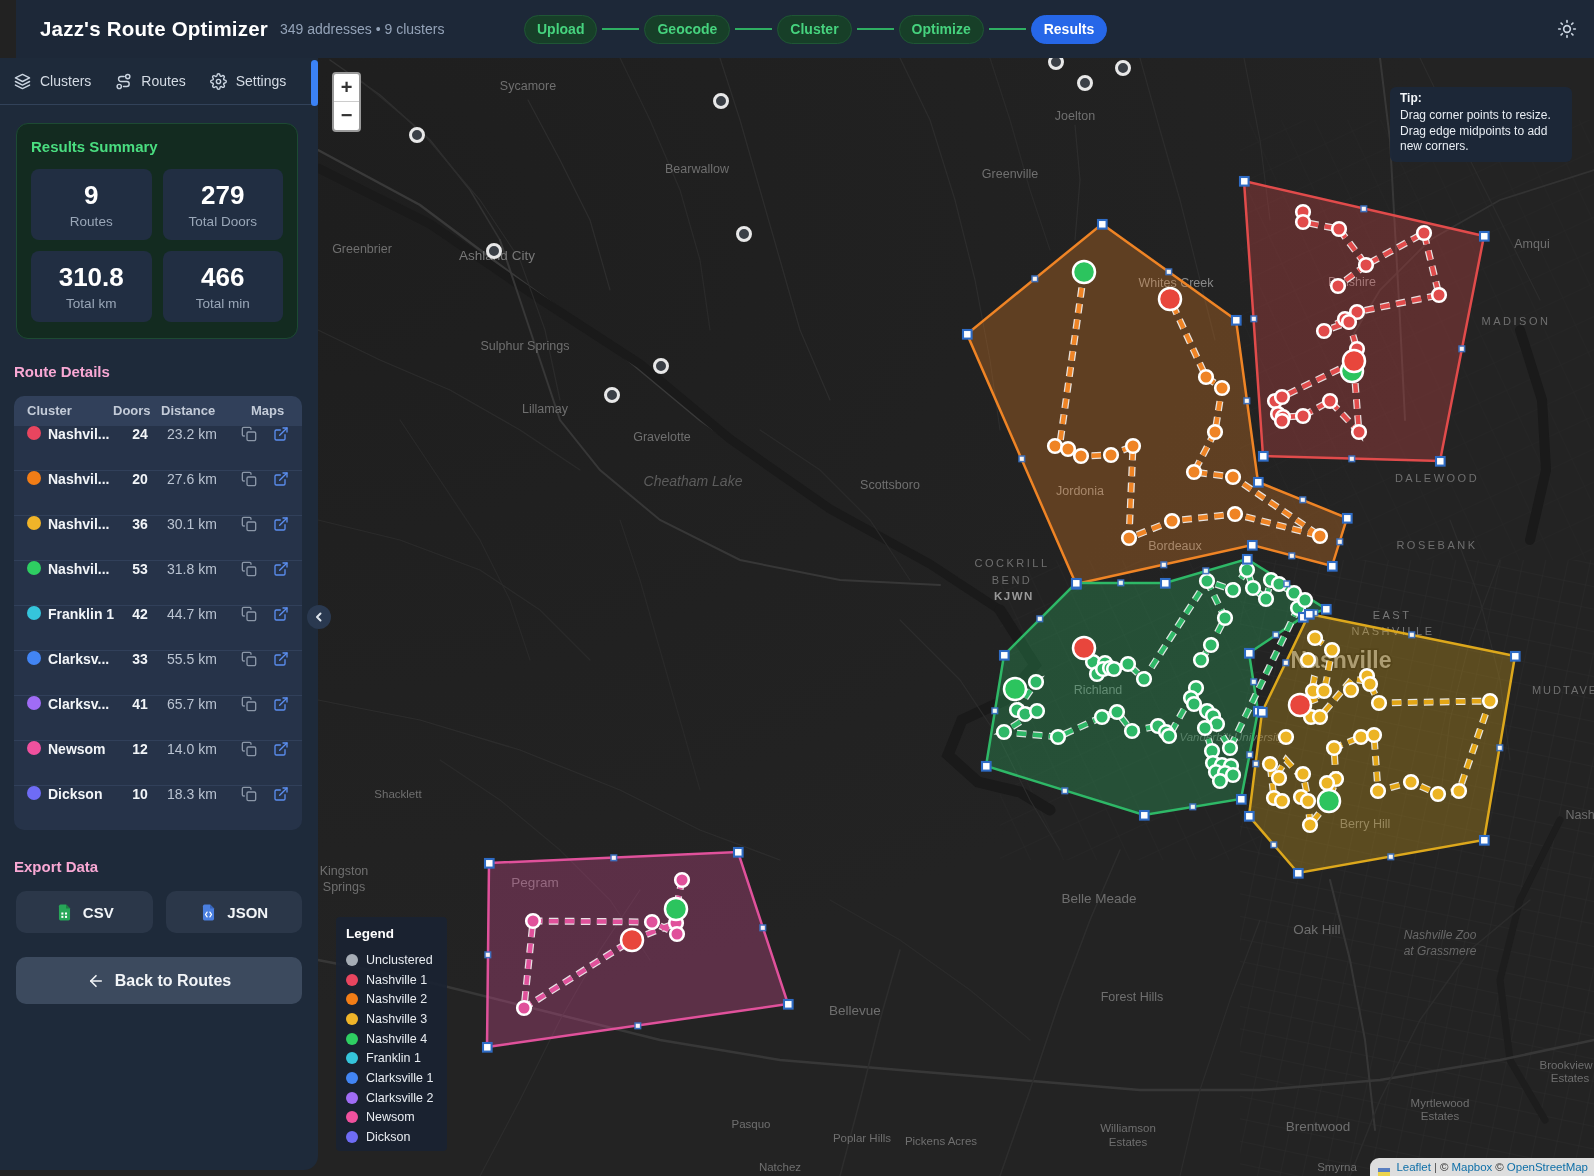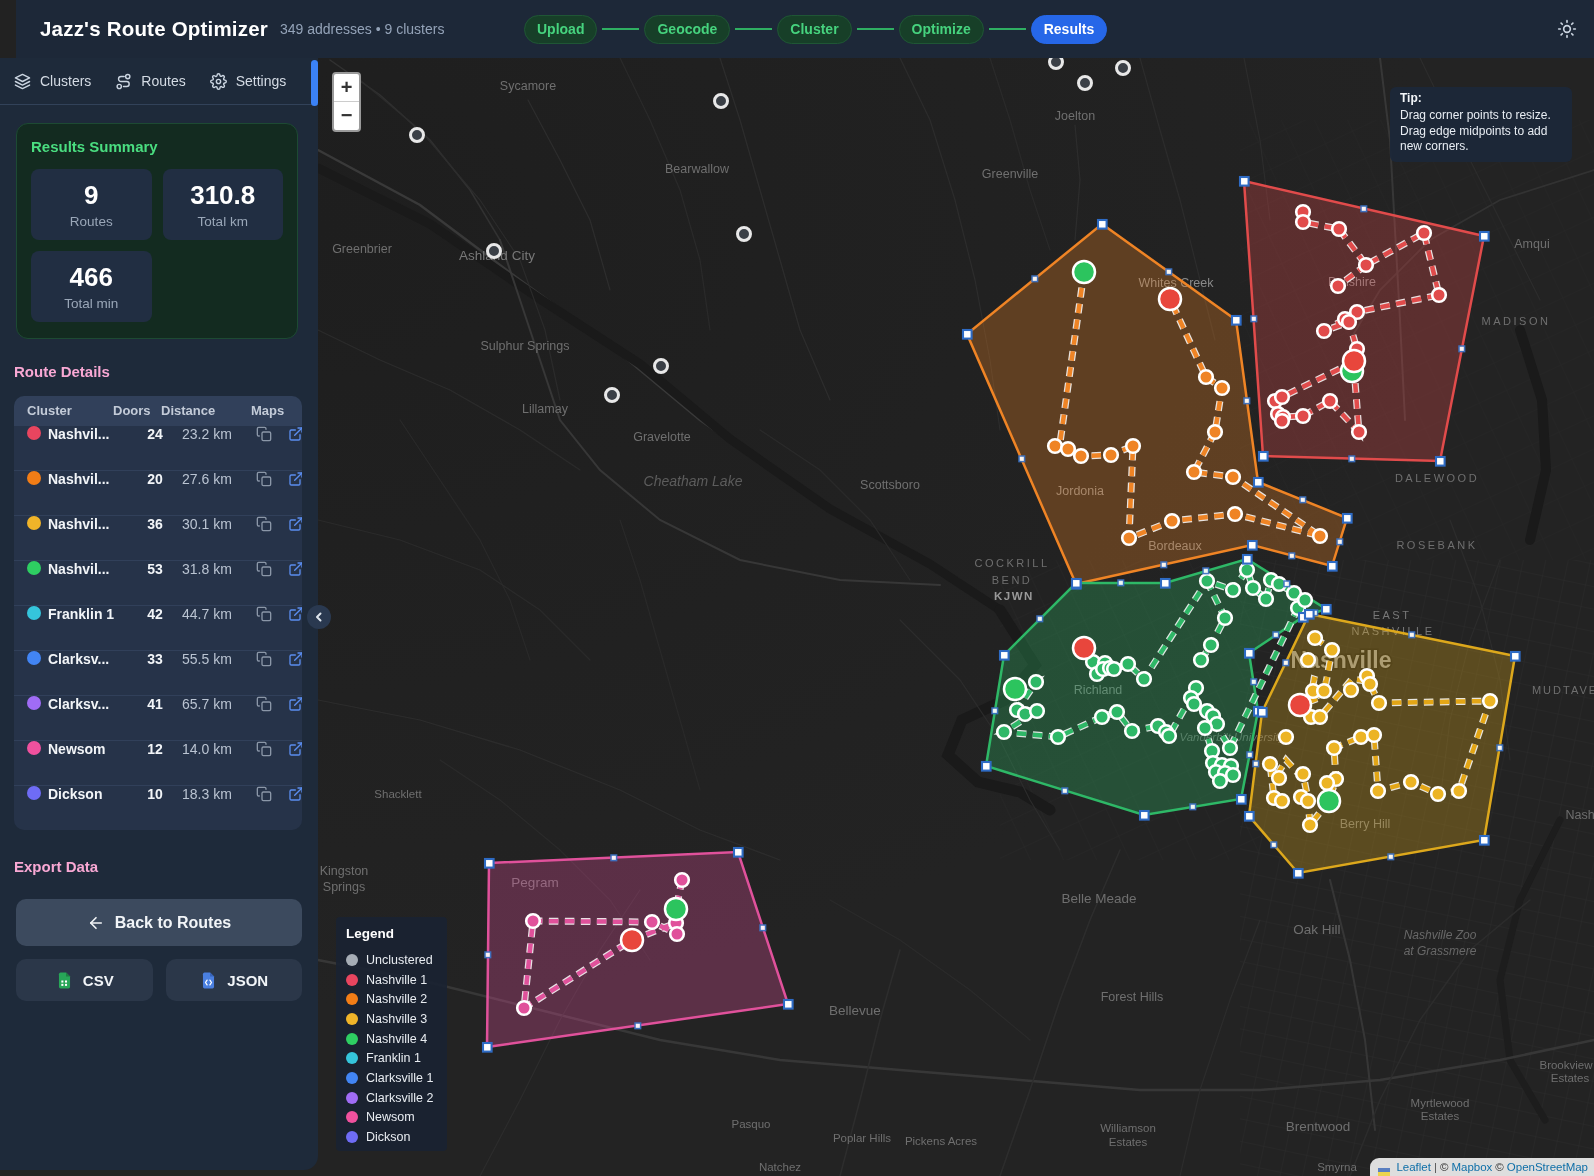--- a/index.html
+++ b/index.html
@@ -20,21 +20,21 @@
 .statgrid{display:grid;grid-template-columns:1fr 1fr;gap:11px}
 .stat{background:#212e42;border-radius:8px;text-align:center;padding:11px 0 11px}
 .stat .num{font-size:26px;font-weight:bold;color:#fff}
 .stat .lab{font-size:13.5px;color:#9aa7b8;margin-top:3px}
 #rd-title,#ex-title{font-size:15px;font-weight:bold;color:#f9a8d4;margin:24px 0 16px 14px}
 #table{margin:0 16px 0 14px;border-radius:10px;overflow:hidden;width:288px}
 .thead{display:flex;background:#31405a;height:29px;align-items:center;font-size:13px;font-weight:bold;color:#c3cbd8}
 .row{display:flex;background:#263349;height:45px;align-items:flex-start;border-top:1px solid #31405a}
 .dot{width:14px;height:14px;border-radius:50%;margin-left:13px;flex:none}
 .rname{font-size:14px;font-weight:bold;color:#f2f5f8;margin-left:7px;width:72px;flex:none}
-.rdoors{font-size:14px;font-weight:bold;color:#f2f5f8;width:30px;text-align:center;flex:none;margin-left:20px}
+.rdoors{font-size:14px;font-weight:bold;color:#f2f5f8;width:30px;text-align:center;flex:none;margin-left:5px}
 .rdist{font-size:14px;color:#bac4d2;width:58px;flex:none;margin-left:12px}
 .ric{width:16px;height:16px;flex:none;margin-left:16px}
 .hc{margin-left:13px}
 #exports{display:flex;gap:13px;margin:13px 16px 0 16px}
 .exbtn{flex:1;height:42px;background:#2b3749;border-radius:10px;display:flex;align-items:center;justify-content:center;gap:9px;font-size:15px;font-weight:bold;color:#f2f5f8}
 #back{margin:24px 16px 0 16px;height:47px;background:#3c4a5e;border-radius:10px;display:flex;align-items:center;justify-content:center;gap:10px;font-size:16px;font-weight:bold;color:#f2f5f8}
 #scrollthumb{position:absolute;top:60px;left:311px;width:7px;height:46px;background:#3b82f6;border-radius:4px;z-index:25}
 #collapse{position:absolute;top:605px;left:307px;width:24px;height:24px;background:#2a3950;border-radius:50%;z-index:25;display:flex;align-items:center;justify-content:center}
 #zoomctl{position:absolute;top:72px;left:332px;width:29px;background:#fff;border-radius:4px;border:2px solid #9a9a9a;z-index:10}
 #zoomctl div{height:28px;text-align:center;font-size:20px;font-weight:bold;color:#333;line-height:27px}
@@ -430,20 +430,24 @@
         </svg>Settings</span>
   </div>
   <div id="summary">
     <h3>Results Summary</h3>
     <div class="statgrid">
       <div class="stat">
           <div class="num">9</div>
           <div class="lab">Routes</div>
         </div>
       <div class="stat">
+          <div class="num">279</div>
+          <div class="lab">Total Doors</div>
+        </div>
+      <div class="stat">
           <div class="num">310.8</div>
           <div class="lab">Total km</div>
         </div>
       <div class="stat">
           <div class="num">466</div>
           <div class="lab">Total min</div>
         </div>
     </div>
   </div>
   <div id="rd-title">Route Details</div>
@@ -584,40 +588,40 @@
             <path d="M5 15H4a2 2 0 0 1-2-2V4a2 2 0 0 1 2-2h9a2 2 0 0 1 2 2v1"></path>
           </svg></span>
         <span class="ric"><svg width="16" height="16" viewBox="0 0 24 24" fill="none" stroke="#5b8ef0" stroke-width="2" stroke-linecap="round" stroke-linejoin="round">
             <path d="M18 13v6a2 2 0 0 1-2 2H5a2 2 0 0 1-2-2V8a2 2 0 0 1 2-2h6"></path>
             <polyline points="15 3 21 3 21 9"></polyline>
             <line x1="10" y1="14" x2="21" y2="3"></line>
           </svg></span>
       </div>
   </div>
   <div id="ex-title" style="margin-top:28px">Export Data</div>
-  <div id="back"><svg width="18" height="18" viewBox="0 0 24 24" fill="none" stroke="#f2f5f8" stroke-width="2.2" stroke-linecap="round" stroke-linejoin="round">
-        <line x1="19" y1="12" x2="5" y2="12"></line>
-        <polyline points="12 19 5 12 12 5"></polyline>
-      </svg>Back to Routes</div>
   <div id="exports">
     <div class="exbtn"><svg width="19" height="19" viewBox="0 0 24 24" fill="#27a658">
           <path d="M14 2H7a2 2 0 0 0-2 2v16a2 2 0 0 0 2 2h10a2 2 0 0 0 2-2V7z"></path>
           <path d="M14 2v5h5" fill="#1d7d42"></path>
           <rect x="8" y="12" width="2.6" height="2.6" fill="#fff"></rect>
           <rect x="12.6" y="12" width="2.6" height="2.6" fill="#fff"></rect>
           <rect x="8" y="16.2" width="2.6" height="2.6" fill="#fff"></rect>
           <rect x="12.6" y="16.2" width="2.6" height="2.6" fill="#fff"></rect>
         </svg>CSV</div>
     <div class="exbtn"><svg width="19" height="19" viewBox="0 0 24 24" fill="#4a7fe0">
           <path d="M14 2H7a2 2 0 0 0-2 2v16a2 2 0 0 0 2 2h10a2 2 0 0 0 2-2V7z"></path>
           <path d="M14 2v5h5" fill="#3763b8"></path>
           <path d="M10.2 11.5l-2 3 2 3" stroke="#fff" stroke-width="1.6" fill="none" stroke-linecap="round" stroke-linejoin="round"></path>
           <path d="M13.8 11.5l2 3-2 3" stroke="#fff" stroke-width="1.6" fill="none" stroke-linecap="round" stroke-linejoin="round"></path>
         </svg>JSON</div>
   </div>
+  <div id="back"><svg width="18" height="18" viewBox="0 0 24 24" fill="none" stroke="#f2f5f8" stroke-width="2.2" stroke-linecap="round" stroke-linejoin="round">
+        <line x1="19" y1="12" x2="5" y2="12"></line>
+        <polyline points="12 19 5 12 12 5"></polyline>
+      </svg>Back to Routes</div>
 </div>
 <div id="scrollthumb"></div>
 <div id="collapse">
     <svg width="10" height="10" viewBox="0 0 10 10">
       <polyline points="6.5,1.5 3,5 6.5,8.5" fill="none" stroke="#dde4ec" stroke-width="2" stroke-linecap="round" stroke-linejoin="round"></polyline>
     </svg>
   </div>
 <div id="zoomctl">
     <div>+</div>
     <div>−</div>

